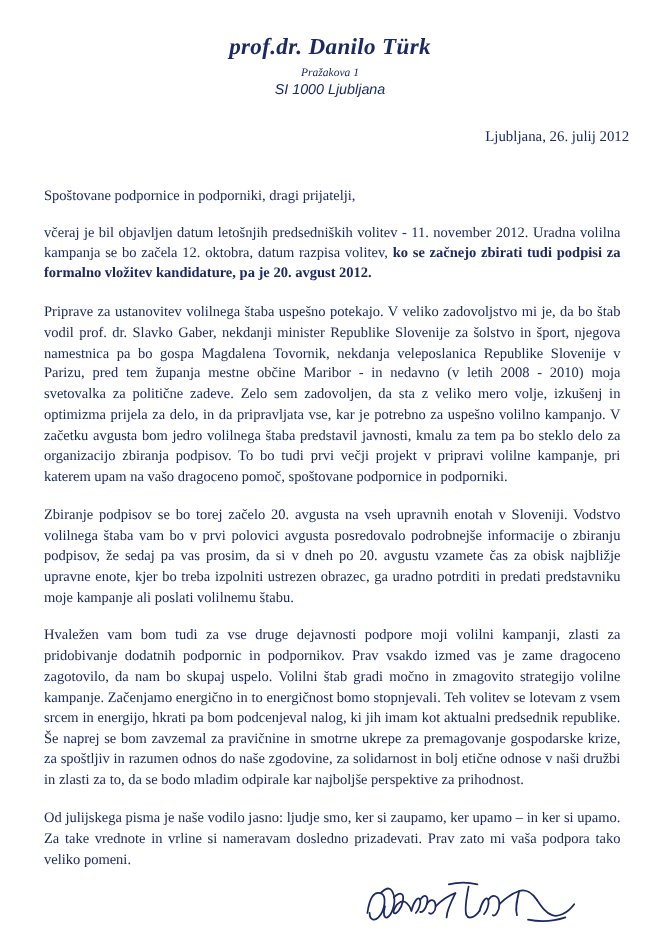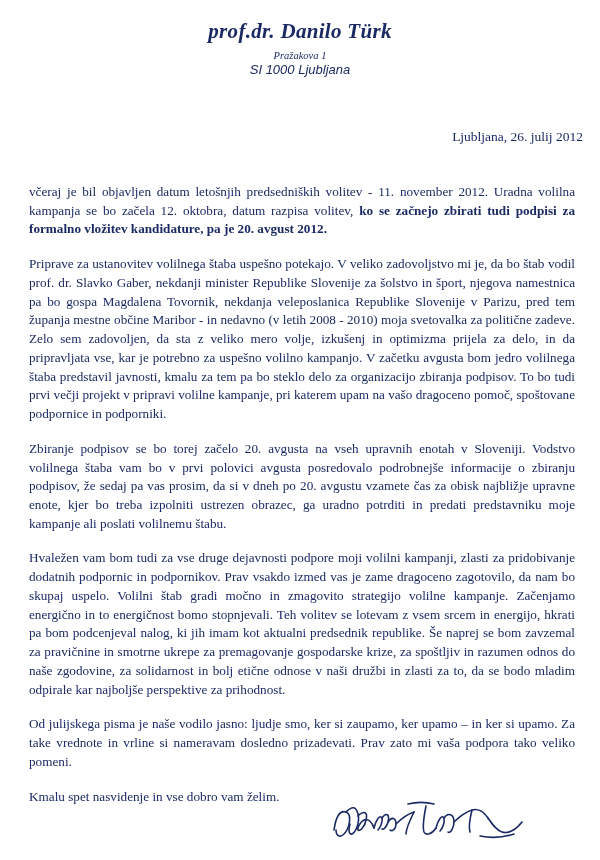--- a/index.html
+++ b/index.html
@@ -12,21 +12,21 @@
     background: #ffffff;
     font-family: "Liberation Serif", serif;
     color: #1b2a63;
     overflow: hidden;
   }
   .page {
     position: relative;
     width: 600px;
     height: 860px;
     box-sizing: border-box;
-    padding: 1px;
+    padding: 12px;
   }
   .letterhead {
     text-align: center;
     padding-top: 18px;
   }
   .lh-name {
     font-family: "Liberation Serif", serif;
     font-style: italic;
     font-weight: bold;
     font-size: 21px;
@@ -43,21 +43,21 @@
   .lh-addr2 {
     font-family: Liberation Sans, sans-serif;
     font-style: italic;
     font-size: 13px;
     margin-top: 1px;
     color: #1b2a63;
   }
   .dateline {
     text-align: right;
     font-size: 13.5px;
-    margin-top: 52px;
+    margin-top: 28px;
     padding-right: 16px;
     color: #1b2a63;
   }
   .body-block {
     margin-top: 38px;
     padding-left: 28px;
     padding-right: 24px;
   }
   .greeting {
     font-size: 13.2px;
@@ -100,28 +100,28 @@
 
   <div class="letterhead">
     <div class="lh-name">prof.dr. Danilo Türk</div>
     <div class="lh-addr1">Pražakova 1</div>
     <div class="lh-addr2">SI 1000 Ljubljana</div>
   </div>
 
   <div class="dateline">Ljubljana, 26. julij 2012</div>
 
   <div class="body-block">
+    <div class="greeting">Spoštovane podpornice in podporniki, dragi prijatelji,</div>
     <div id="paragraphs">
         <p class="para"><span>včeraj je bil objavljen datum letošnjih predsedniških volitev - 11. november 2012. Uradna volilna kampanja se bo začela 12. oktobra, datum razpisa volitev, </span><span class="bold">ko se začnejo zbirati tudi podpisi za formalno vložitev kandidature, pa je 20. avgust 2012.</span></p>
         <p class="para"><span>Priprave za ustanovitev volilnega štaba uspešno potekajo. V veliko zadovoljstvo mi je, da bo štab vodil prof. dr. Slavko Gaber, nekdanji minister Republike Slovenije za šolstvo in šport, njegova namestnica pa bo gospa Magdalena Tovornik, nekdanja veleposlanica Republike Slovenije v Parizu, pred tem županja mestne občine Maribor - in nedavno (v letih 2008 - 2010) moja svetovalka za politične zadeve. Zelo sem zadovoljen, da sta z veliko mero volje, izkušenj in optimizma prijela za delo, in da pripravljata vse, kar je potrebno za uspešno volilno kampanjo. V začetku avgusta bom jedro volilnega štaba predstavil javnosti, kmalu za tem pa bo steklo delo za organizacijo zbiranja podpisov. To bo tudi prvi večji projekt v pripravi volilne kampanje, pri katerem upam na vašo dragoceno pomoč, spoštovane podpornice in podporniki.</span></p>
         <p class="para"><span>Zbiranje podpisov se bo torej začelo 20. avgusta na vseh upravnih enotah v Sloveniji. Vodstvo volilnega štaba vam bo v prvi polovici avgusta posredovalo podrobnejše informacije o zbiranju podpisov, že sedaj pa vas prosim, da si v dneh po 20. avgustu vzamete čas za obisk najbližje upravne enote, kjer bo treba izpolniti ustrezen obrazec, ga uradno potrditi in predati predstavniku moje kampanje ali poslati volilnemu štabu.</span></p>
         <p class="para"><span>Hvaležen vam bom tudi za vse druge dejavnosti podpore moji volilni kampanji, zlasti za pridobivanje dodatnih podpornic in podpornikov. Prav vsakdo izmed vas je zame dragoceno zagotovilo, da nam bo skupaj uspelo. Volilni štab gradi močno in zmagovito strategijo volilne kampanje. Začenjamo energično in to energičnost bomo stopnjevali. Teh volitev se lotevam z vsem srcem in energijo, hkrati pa bom podcenjeval nalog, ki jih imam kot aktualni predsednik republike. Še naprej se bom zavzemal za pravičnine in smotrne ukrepe za premagovanje gospodarske krize, za spoštljiv in razumen odnos do naše zgodovine, za solidarnost in bolj etične odnose v naši družbi in zlasti za to, da se bodo mladim odpirale kar najboljše perspektive za prihodnost.</span></p>
         <p class="para last"><span>Od julijskega pisma je naše vodilo jasno: ljudje smo, ker si zaupamo, ker upamo – in ker si upamo. Za take vrednote in vrline si nameravam dosledno prizadevati. Prav zato mi vaša podpora tako veliko pomeni.</span></p>
       </div>
-    <div class="closing">Kmalu spet nasvidenje in vse dobro vam želim.</div>
   </div>
 
   <div class="signature">
     <svg width="200" height="58" viewBox="0 0 200 58" fill="none" xmlns="http://www.w3.org/2000/svg" aria-hidden="true">
       <g stroke="#1b2a63" stroke-width="1.6" fill="none" stroke-linecap="round" stroke-linejoin="round">
         <path d="M4 34 C6 20, 10 14, 16 16 C22 18, 20 32, 14 38 C10 42, 6 40, 6 34"></path>
         <path d="M16 16 C22 10, 26 10, 28 18 C30 26, 26 36, 22 38 C19 39, 18 34, 20 28"></path>
         <path d="M28 20 C34 14, 38 16, 36 24 C35 30, 30 36, 28 34 C27 32, 30 26, 34 24 C38 22, 42 26, 44 32"></path>
         <path d="M44 32 C46 24, 50 18, 52 22 C53 26, 50 32, 48 34"></path>
         <path d="M52 22 C56 16, 60 18, 58 26 C57 30, 54 34, 52 33"></path>

